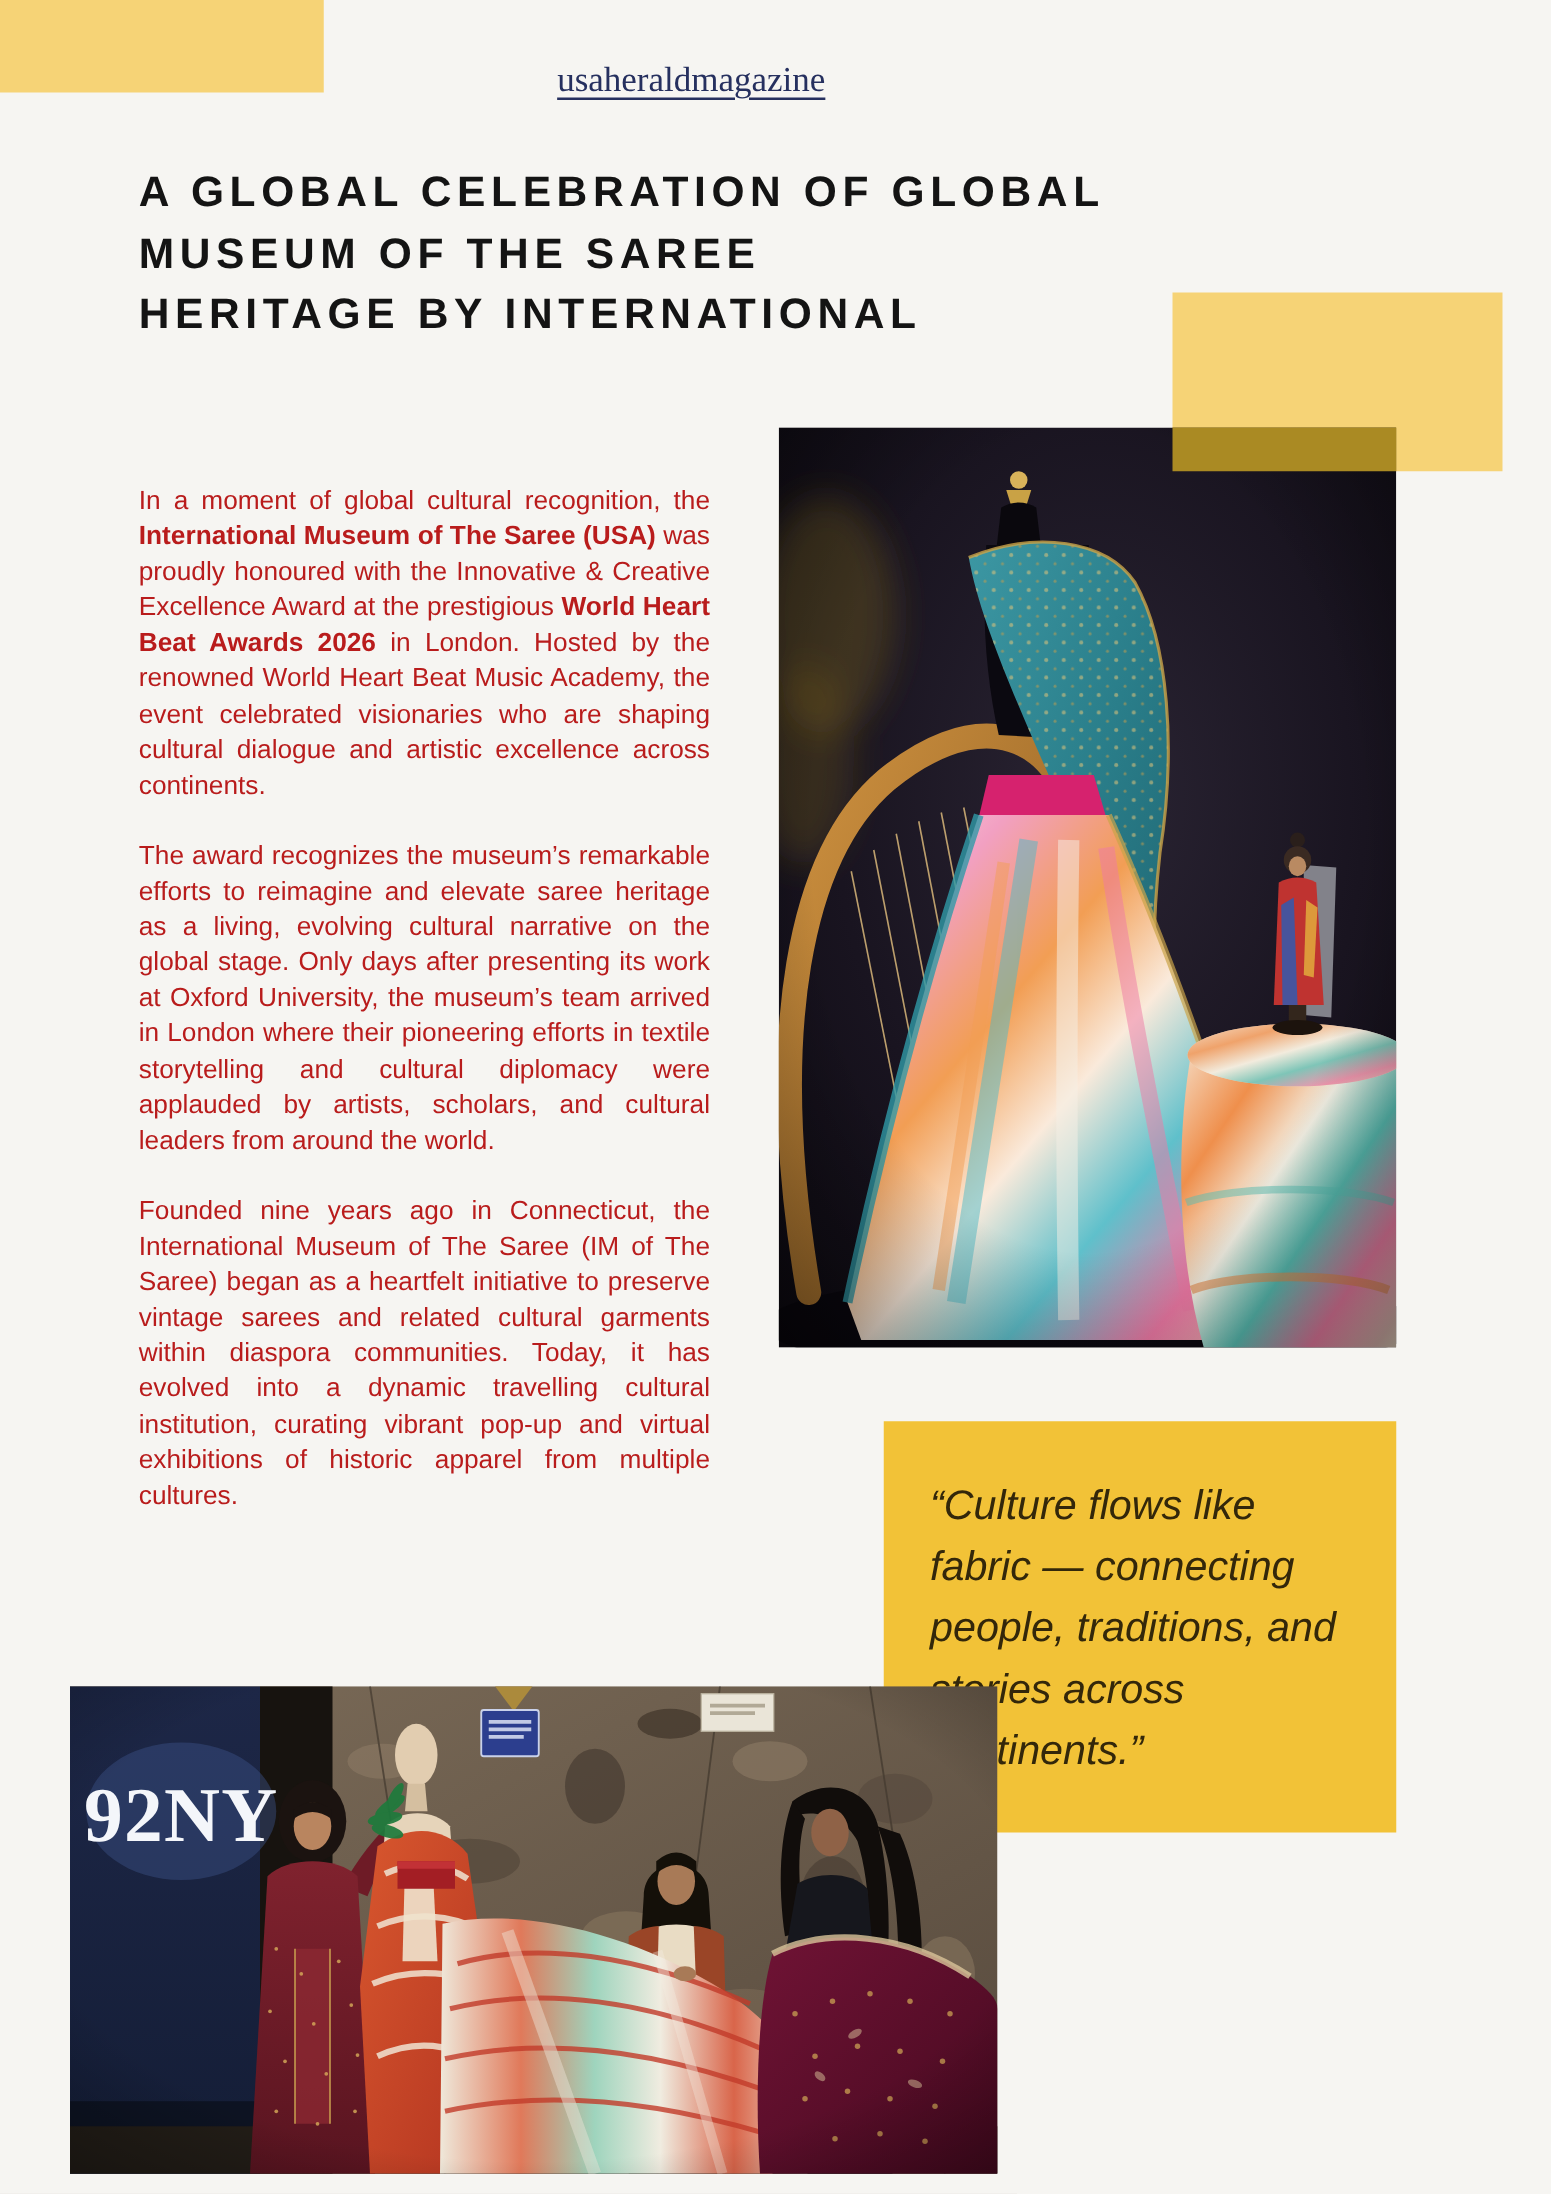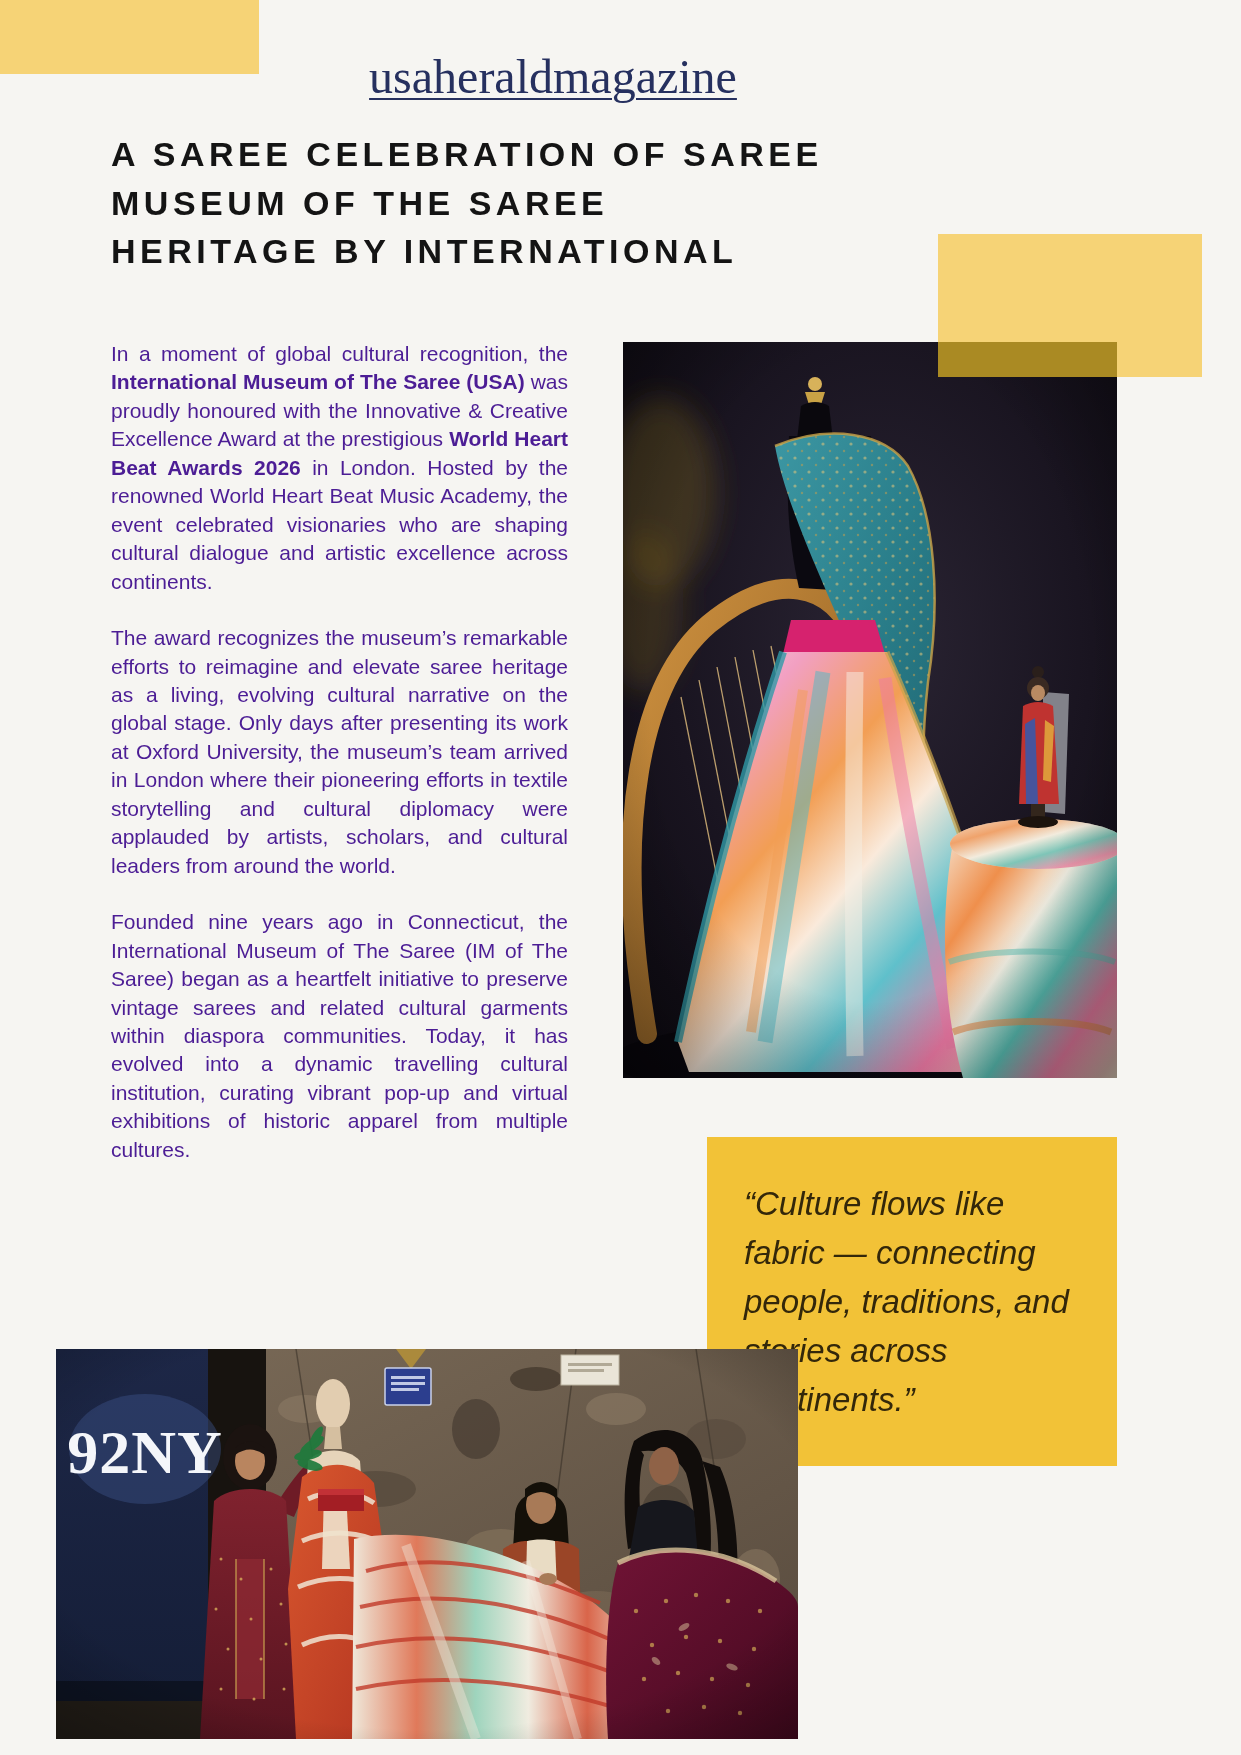--- a/index.html
+++ b/index.html
@@ -3,21 +3,21 @@
 <meta charset="utf-8">
 <style>
   html,body{margin:0;padding:0;background:#e9e7e3;}
   .page{position:relative;width:1241px;height:1755px;background:#F6F5F2;overflow:hidden;
         font-family:"Liberation Sans",sans-serif;}
   .accent{position:absolute;}
   .accent-tl{left:0;top:0;width:259px;height:74px;}
   .accent-tr{left:938px;top:234px;width:264px;height:143px;}
   .accent-overlap{position:absolute;left:938px;top:342px;width:179px;height:35px;}
   .masthead{position:absolute;top:49px;left:553px;transform:translateX(-50%);
-      font-family:"Liberation Serif",serif;font-size:48px;color:#26305F;
+      font-family:"Liberation Serif",serif;font-size:28px;color:#26305F;
       text-decoration:underline;text-decoration-thickness:2px;text-underline-offset:5px;
       white-space:nowrap;cursor:pointer;}
   .title{position:absolute;left:111px;top:130px;margin:0;width:980px;
       font-size:34px;line-height:48.5px;letter-spacing:4.5px;font-weight:700;color:#141414;}
   .title span{display:block;}
   .col{position:absolute;left:111px;top:340px;width:457px;
       font-size:21px;line-height:28.45px;color:#2d2d2d;text-align:justify;}
   .col p{margin:0 0 28px 0;}
   .col .b{font-weight:700;}
   .photo-main{position:absolute;left:623px;top:342px;width:494px;height:736px;}
@@ -30,26 +30,26 @@
 </head>
 <body>
 
 <div class="page" style="background: rgb(246, 245, 242);">
 
   <div class="accent accent-tl" style="background: rgb(246, 211, 118);"></div>
 
   <a class="masthead" style="color: rgb(38, 48, 95);">usaheraldmagazine</a>
 
   <h1 class="title" style="color: rgb(20, 20, 20);">
-    <span>A SAREE CELEBRATION OF SAREE</span>
+    <span>A GLOBAL CELEBRATION OF GLOBAL</span>
     <span>MUSEUM OF THE SAREE</span>
     <span>HERITAGE BY INTERNATIONAL</span>
   </h1>
 
-  <div class="col" style="color: #4c1d95;">
+  <div class="col" style="color: #b91c1c; margin-top: 47px;">
     <p><span>In a moment of global cultural recognition, the </span><span class="b">International Museum of The Saree (USA)</span><span> was proudly honoured with the Innovative &amp; Creative Excellence Award at the prestigious </span><span class="b">World Heart Beat Awards 2026</span><span> in London. Hosted by the renowned World Heart Beat Music Academy, the event celebrated visionaries who are shaping cultural dialogue and artistic excellence across continents.</span></p>
     <p><span>The award recognizes the museum’s remarkable efforts to reimagine and elevate saree heritage as a living, evolving cultural narrative on the global stage. Only days after presenting its work at Oxford University, the museum’s team arrived in London where their pioneering efforts in textile storytelling and cultural diplomacy were applauded by artists, scholars, and cultural leaders from around the world.</span></p>
     <p><span>Founded nine years ago in Connecticut, the International Museum of The Saree (IM of The Saree) began as a heartfelt initiative to preserve vintage sarees and related cultural garments within diaspora communities. Today, it has evolved into a dynamic travelling cultural institution, curating vibrant pop-up and virtual exhibitions of historic apparel from multiple cultures.</span></p>
   </div>
 
   <div class="accent accent-tr" style="background: rgb(246, 211, 118);"></div>
 
   <div class="photo-main">
     <svg viewBox="0 0 494 736" width="494" height="736">
       <defs>

